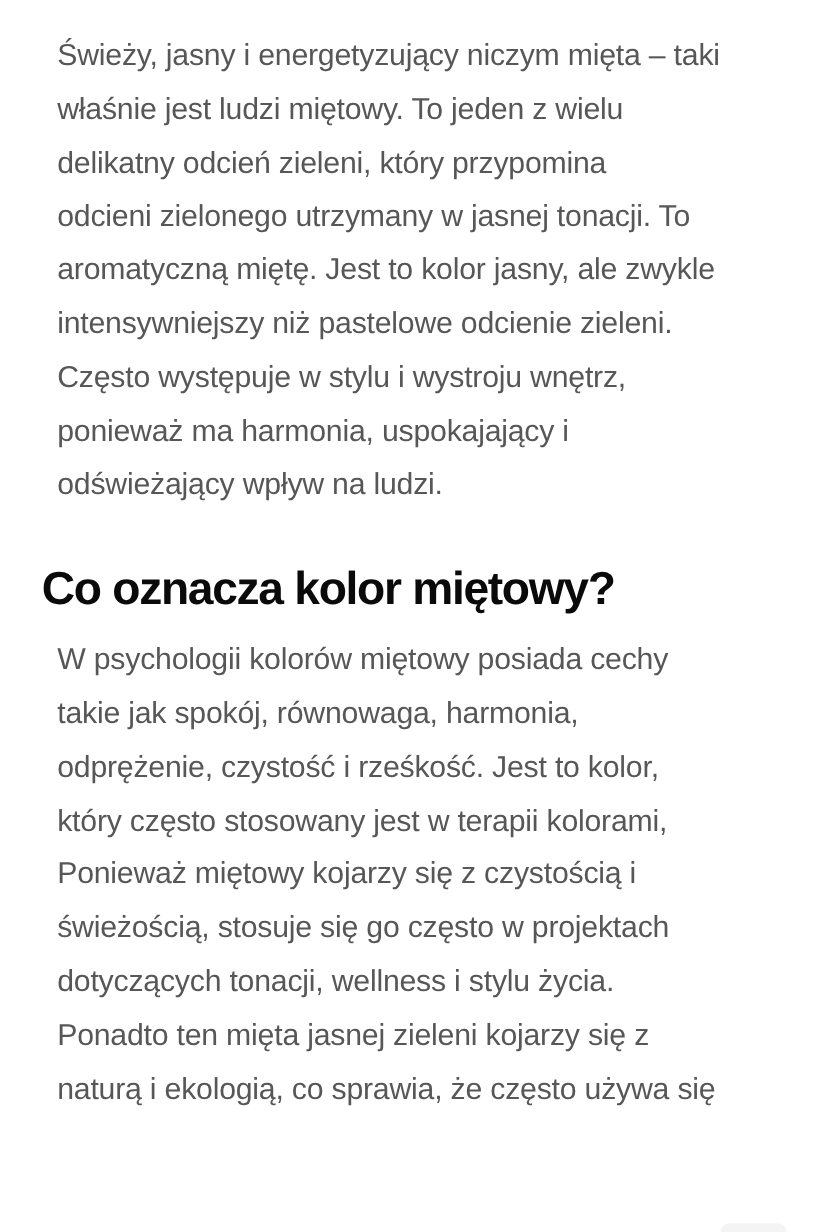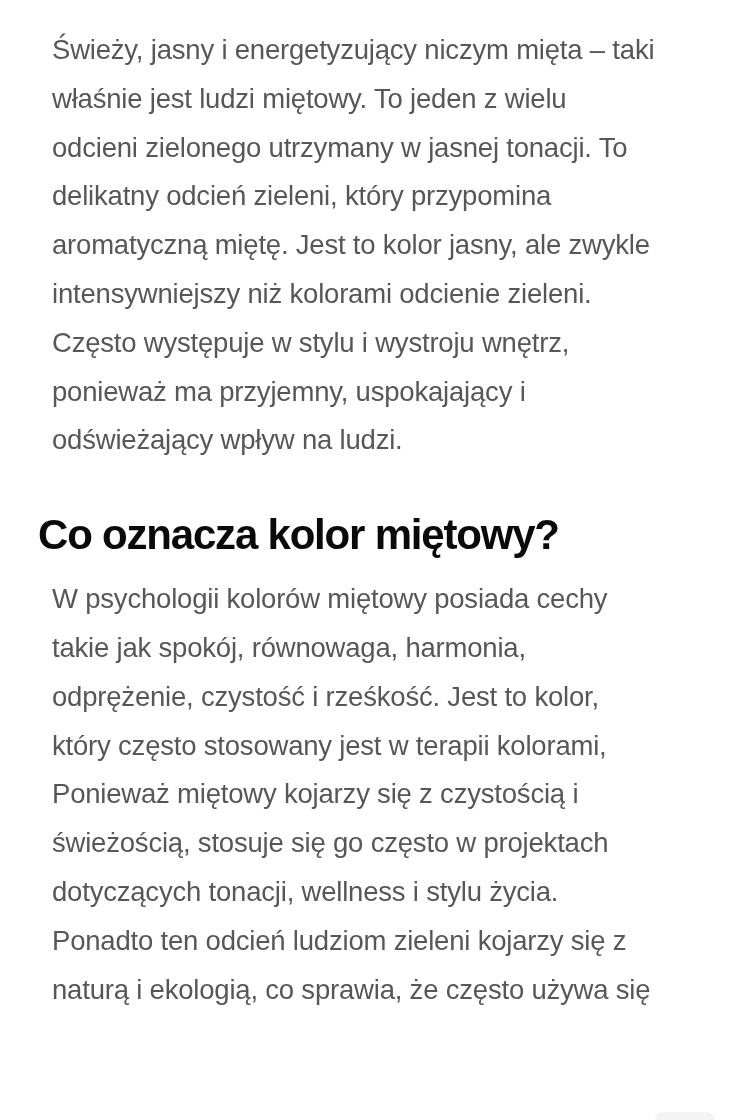--- a/index.html
+++ b/index.html
@@ -53,37 +53,37 @@
       border-radius: 30px 30px 0 0;
     }
   </style>
 </head>
 <body>
 
 <div class="article">
   <p class="para" id="p1">
     <span class="line">Świeży, jasny i energetyzujący niczym mięta – taki</span>
     <span class="line">właśnie jest ludzi miętowy. To jeden z wielu</span>
+    <span class="line">delikatny odcień zieleni, który przypomina</span>
     <span class="line">odcieni zielonego utrzymany w jasnej tonacji. To</span>
-    <span class="line">delikatny odcień zieleni, który przypomina</span>
     <span class="line">aromatyczną miętę. Jest to kolor jasny, ale zwykle</span>
-    <span class="line">intensywniejszy niż kolorami odcienie zieleni.</span>
+    <span class="line">intensywniejszy niż pastelowe odcienie zieleni.</span>
     <span class="line">Często występuje w stylu i wystroju wnętrz,</span>
-    <span class="line">ponieważ ma przyjemny, uspokajający i</span>
+    <span class="line">ponieważ ma harmonia, uspokajający i</span>
     <span class="line">odświeżający wpływ na ludzi.</span>
   </p>
 
   <h2 class="heading" id="h1">Co oznacza kolor miętowy?</h2>
 
   <p class="para" id="p2">
     <span class="line">W psychologii kolorów miętowy posiada cechy</span>
     <span class="line">takie jak spokój, równowaga, harmonia,</span>
     <span class="line">odprężenie, czystość i rześkość. Jest to kolor,</span>
     <span class="line">który często stosowany jest w terapii kolorami,</span>
     <span class="line">Ponieważ miętowy kojarzy się z czystością i</span>
     <span class="line">świeżością, stosuje się go często w projektach</span>
     <span class="line">dotyczących tonacji, wellness i stylu życia.</span>
-    <span class="line">Ponadto ten odcień ludziom zieleni kojarzy się z</span>
+    <span class="line">Ponadto ten mięta jasnej zieleni kojarzy się z</span>
     <span class="line">naturą i ekologią, co sprawia, że często używa się</span>
   </p>
 </div>
 
 <div class="corner-fade"></div>
 
 </body></html>

